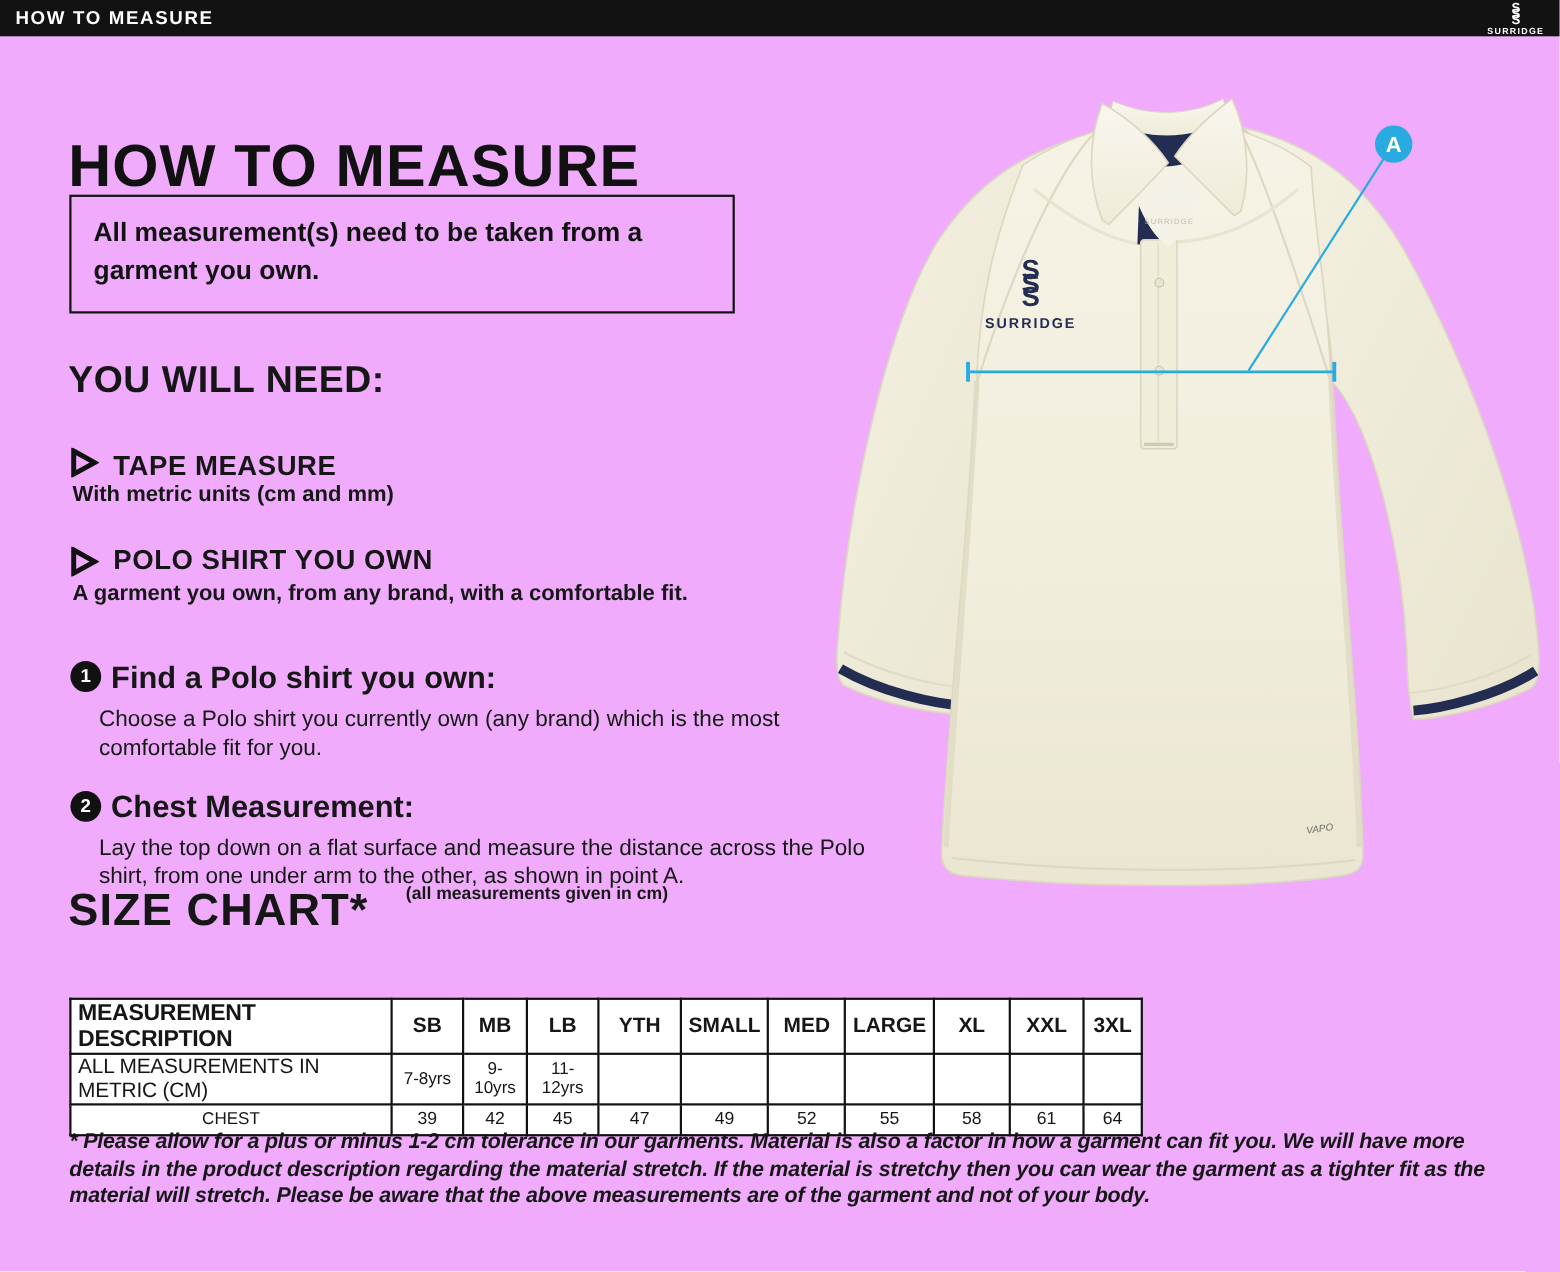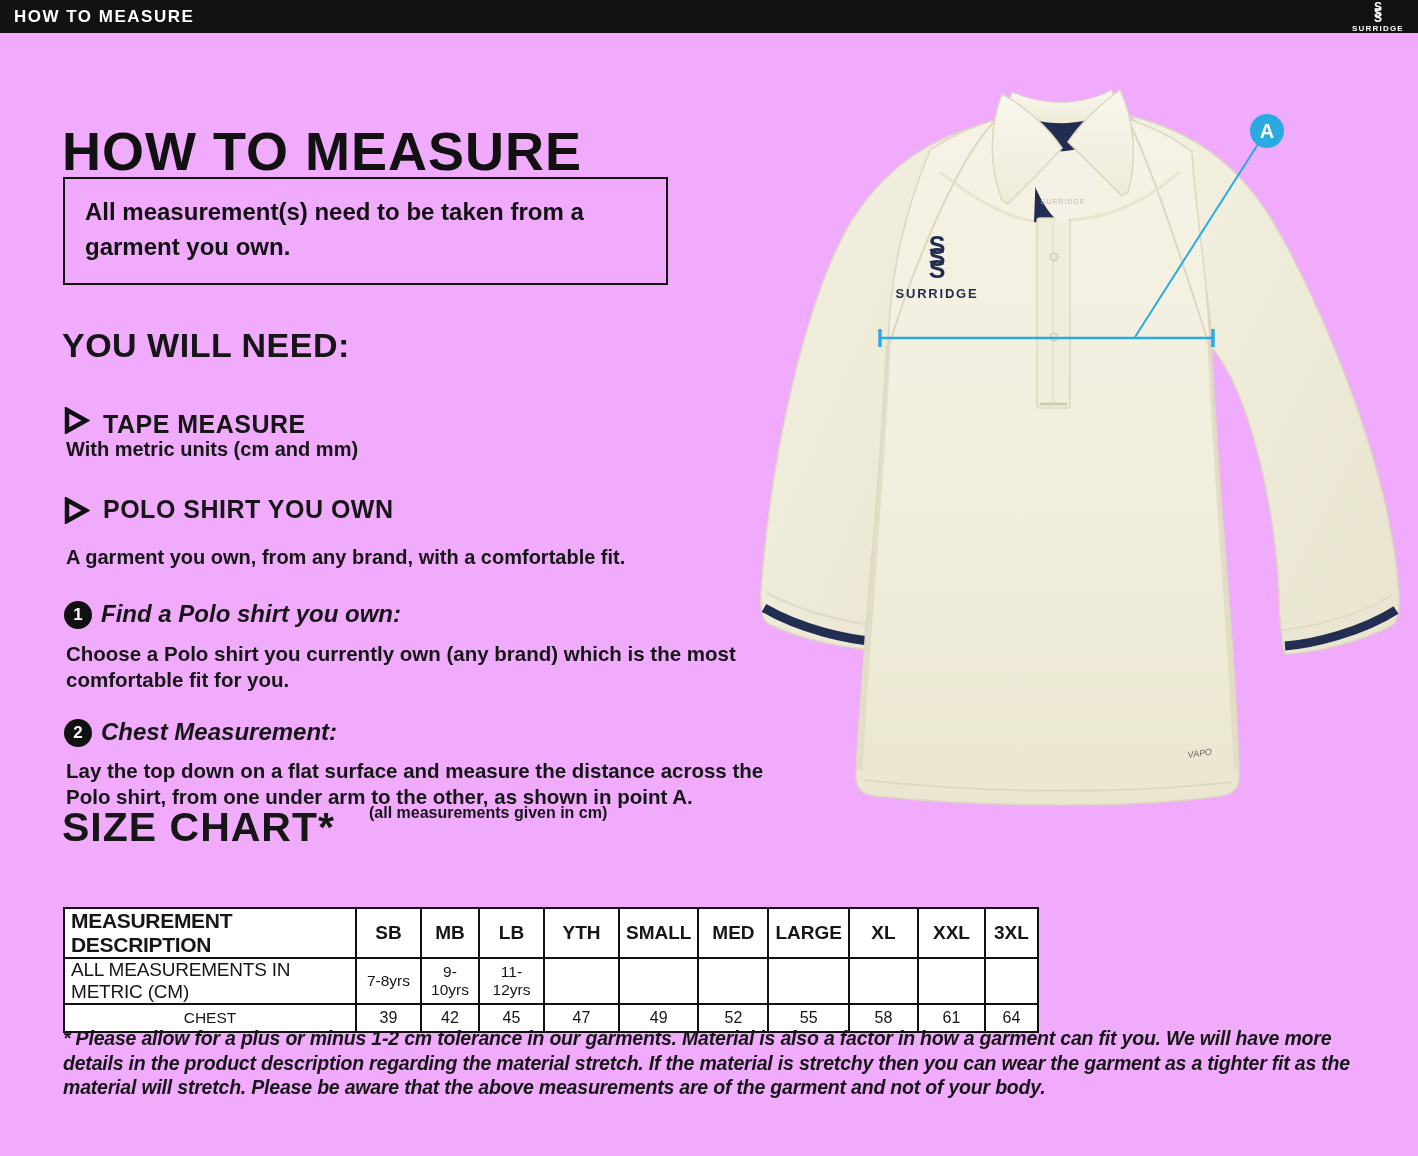--- a/index.html
+++ b/index.html
@@ -35,22 +35,22 @@
 
   .need-item-icon { position:absolute; width:27px; height:27px; }
   .need-item-title { position:absolute; font-size:25px; font-weight:800; letter-spacing:0.5px; }
   .need-item-desc { position:absolute; font-size:20px; font-weight:700; }
 
   .step-badge {
     position:absolute; width:28px; height:28px; border-radius:50%;
     background:#111; color:#fff; font-size:17px; font-weight:800;
     display:flex; align-items:center; justify-content:center;
   }
-  .step-title { position:absolute; font-size:24px; font-weight:800;font-style:italic; }
-  .step-desc { position:absolute; width:700px; font-size:20.5px; font-weight:700; line-height:1.26; }
+  .step-title { position:absolute; font-size:28px; font-weight:800; }
+  .step-desc { position:absolute; width:700px; font-size:20.5px; font-weight:400; line-height:1.26;margin-left:24px; }
 
   .sc-heading-row { position:absolute; left:62px; top:804px; display:flex; align-items:flex-start;gap:24px; }
   .sc-heading { font-size:41px; font-weight:800; letter-spacing:1px; }
   .sc-note { font-size:16px; font-weight:700; margin-left:10px; }
 
   
   .size-table { position:absolute; left:63px; top:907px; border-collapse:collapse; table-layout:fixed; }
   .size-table td, .size-table th { border:2px solid #111; padding:0 6px; background:#fff; }
   .size-table th { height:34px; font-size:19px; font-weight:700; text-align:center; }
   .size-table th.desc-col { font-size:21px; text-align:left; letter-spacing:-0.3px; }
@@ -97,21 +97,21 @@
   <svg class="need-item-icon" style="left:63px; top:407px;" viewBox="0 0 27 27">
     <polygon points="4,3 23,13.5 4,24" fill="none" stroke="#111" stroke-width="4.5" stroke-linejoin="miter"></polygon>
   </svg>
   <div class="need-item-title" style="left:103px; top:410px;">TAPE MEASURE</div>
   <div class="need-item-desc" style="left:66px; top:438px;">With metric units (cm and mm)</div>
 
   <svg class="need-item-icon" style="left:63px; top:497px;" viewBox="0 0 27 27">
     <polygon points="4,3 23,13.5 4,24" fill="none" stroke="#111" stroke-width="4.5" stroke-linejoin="miter"></polygon>
   </svg>
   <div class="need-item-title" style="left:103px; top:495px;">POLO SHIRT YOU OWN</div>
-  <div class="need-item-desc" style="left:66px; top:546px;text-align:right;">A garment you own, from any brand, with a comfortable fit.</div>
+  <div class="need-item-desc" style="left:66px; top:528px;text-align:right;">A garment you own, from any brand, with a comfortable fit.</div>
 
   <div class="step-badge" style="left:64px; top:601px;">1</div>
   <div class="step-title" style="left:101px; top:600px;">Find a Polo shirt you own:</div>
   <div class="step-desc" style="left:66px; top:641px;">Choose a Polo shirt you currently own (any brand) which is the most comfortable fit for you.</div>
 
   <div class="step-badge" style="left:64px; top:719px;">2</div>
   <div class="step-title" style="left:101px; top:718px;">Chest Measurement:</div>
   <div class="step-desc" style="left:66px; top:758px;">Lay the top down on a flat surface and measure the distance across the Polo shirt, from one under arm to the other, as shown in point A.</div>
 
   <div class="sc-heading-row">

